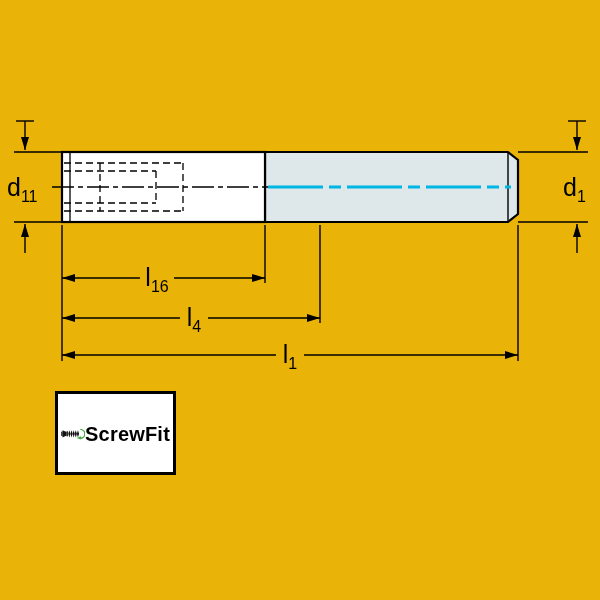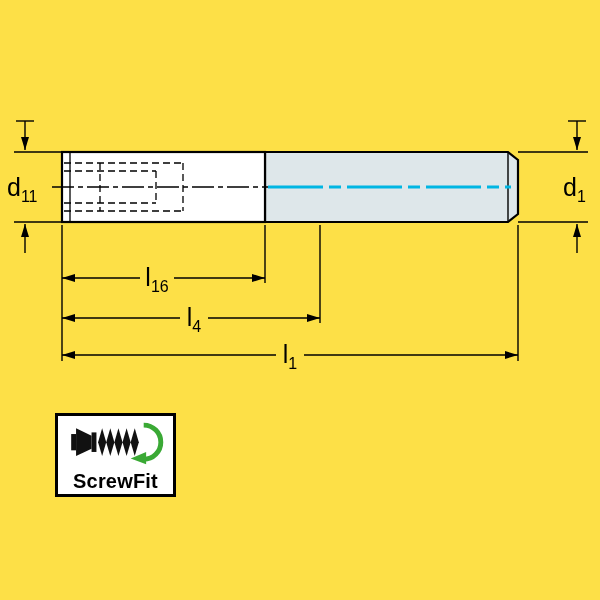--- a/index.html
+++ b/index.html
@@ -1,23 +1,23 @@
 <!DOCTYPE html>
 <html><head>
 <meta charset="utf-8">
 <style>
   html,body{margin:0;padding:0;background:#fff;}
-  .canvas{position:relative;width:600px;height:600px;background:#fde047;overflow:hidden;}
+  .canvas{position:relative;width:600px;height:600px;background:#eab308;overflow:hidden;}
   svg text{font-family:"Liberation Sans",sans-serif;fill:#000;}
   .dim-label{font-size:25px;}
   .dim-sub{font-size:16px;}
   .logo-box{
-    position:absolute;left:55px;top:413px;width:121px;height:84px;
+    position:absolute;left:55px;top:391px;width:121px;height:84px;
     border:3px solid #000;box-sizing:border-box;background:#fff;
-    display:flex;flex-direction:column;align-items:center;justify-content:space-between;
+    display:flex;flex-direction:row;align-items:center;justify-content:space-between;
     padding:5px 3px 3px 3px;
   }
   .logo-text{
     font-family:"Liberation Sans",sans-serif;font-size:20px;font-weight:bold;
     color:#000;line-height:1;letter-spacing:0.2px;
   }
 </style>
 </head>
 <body>
 

